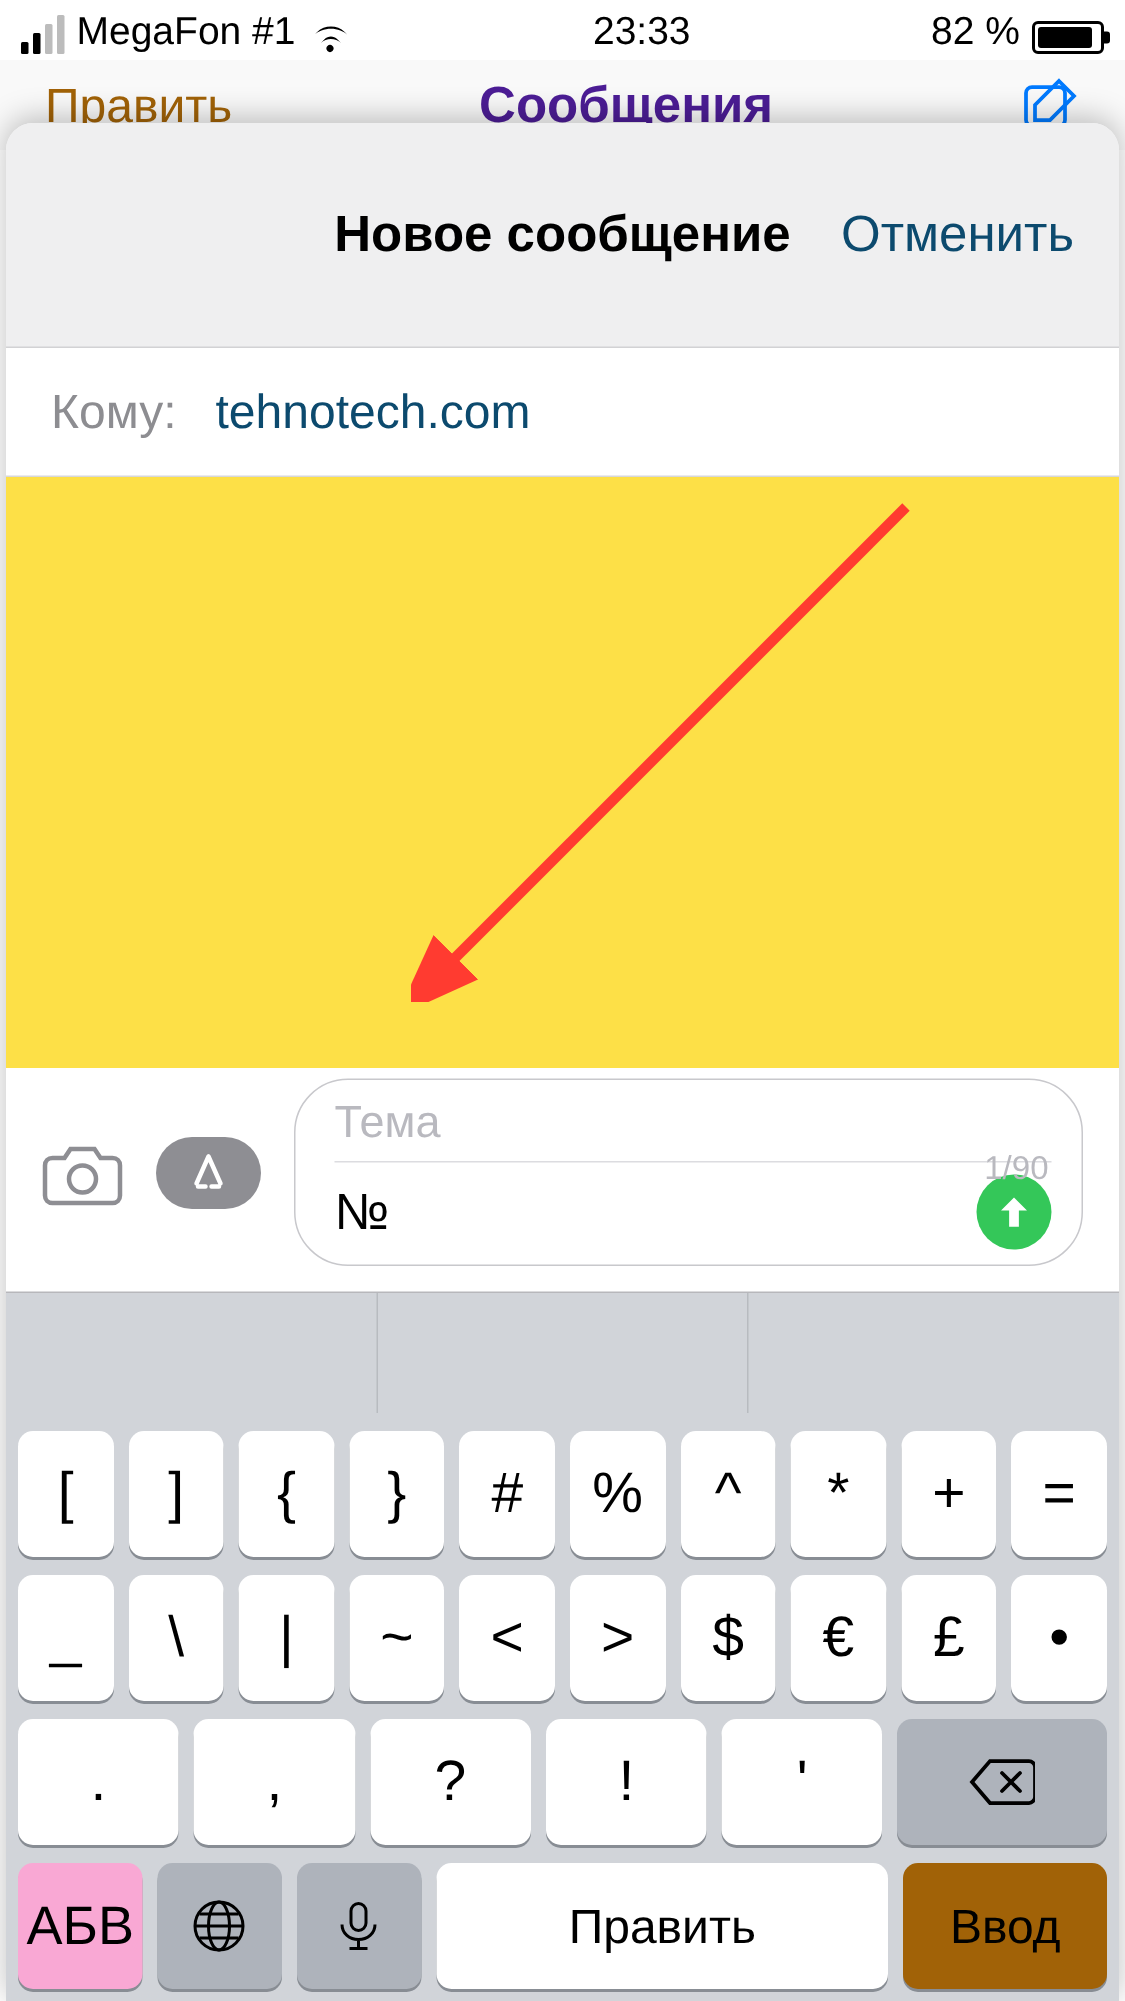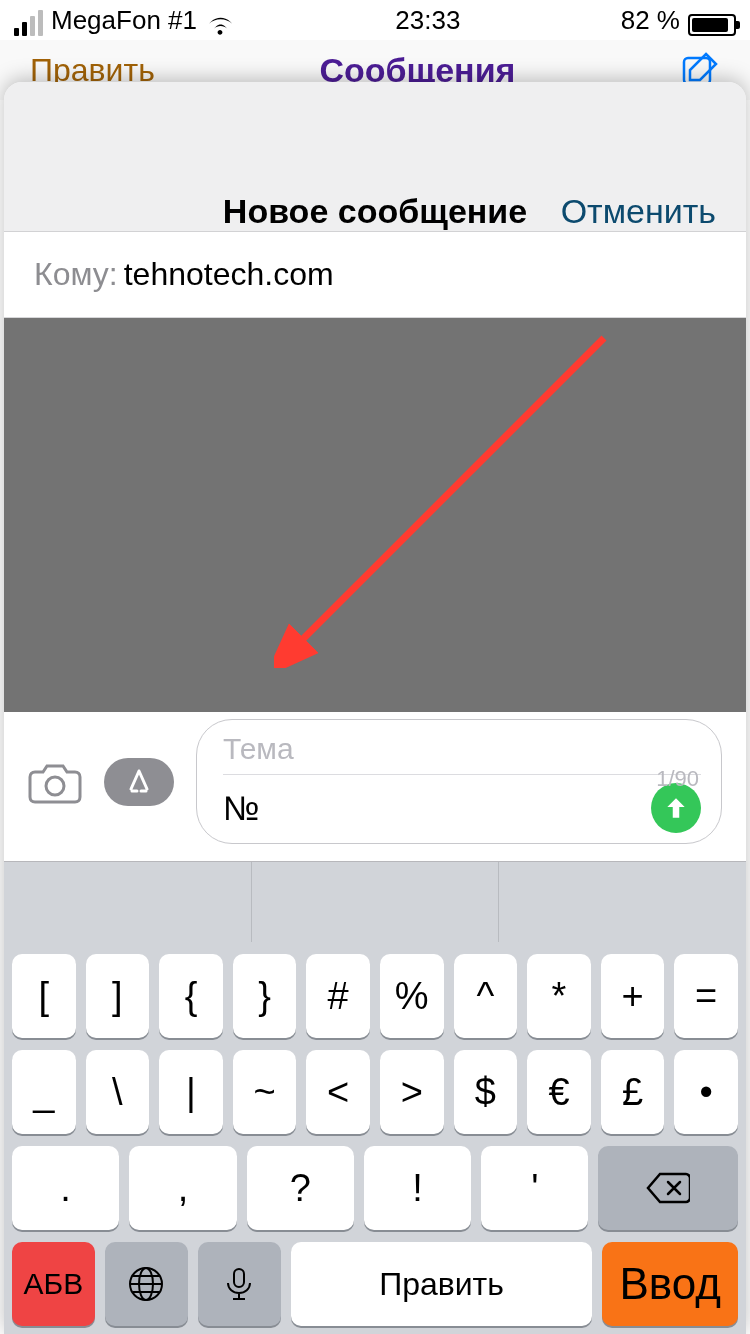--- a/index.html
+++ b/index.html
@@ -20,29 +20,29 @@
   .wifi-svg { width:30px; height:22px; }
 
   
   .under-header{ position:absolute; top:40px; left:0; right:0; height:60px; background:#f9f9f9; display:flex; align-items:center; justify-content:space-between; padding:0 30px; }
   .under-edit{ font-size:32px; color:#a16207; }
   .under-title{ font-size:34px; font-weight:700; color:#4c1d95; }
   .compose-svg{ width:40px; height:40px; }
 
   
   .sheet{ position:absolute; top:82px; left:4px; right:4px; bottom:0; background:#f7f7f8; border-radius:18px 18px 0 0; box-shadow:0 -3px 20px rgba(0,0,0,.25); overflow:hidden; display:flex; flex-direction:column;}
-  .sheet-header{ height:150px; display:flex; align-items:flex-end; justify-content:flex-end; padding:0 30px; border-bottom:1px solid #d2d2d4; background:#efeff0; position:relative; }
+  .sheet-header{ height:150px; display:flex; align-items:center; justify-content:flex-end; padding:16px 30px; border-bottom:1px solid #d2d2d4; background:#efeff0; position:relative; }
   .sheet-title{ position:absolute; left:0; right:0; text-align:center; font-size:34px; font-weight:600; color:#000; pointer-events:none;}
   .sheet-cancel{ font-size:34px; color:#0c4a6e; z-index:1; }
 
   .to-row{ background:#fff; border-bottom:1px solid #d7d7d9; padding:24px 30px; font-size:32px; display:flex; gap:6px;}
   .to-label{ color:#8d8d91; }
-  .to-value{ color:#000000; }
-
-  .compose-area{ flex:1; background:#737373; position:relative; }
+  .to-value{ color:#0c4a6e;margin-left:20px; }
+
+  .compose-area{ flex:1; background:#fde047; position:relative; }
   .arrow-svg{ position:absolute; pointer-events:none; }
 
   .input-row{ position:absolute; left:0; right:0; bottom:0; height:150px; display:flex; align-items:center; padding:0 24px 10px 24px; gap:22px; background:#fff; border-bottom:1px solid #b7b7bb;}
   .icon-btn{ color:#8e8e93; display:flex; align-items:center; justify-content:center;}
   .cam-svg{width:54px;height:44px;}
   .appstore-pill{ width:70px; height:48px; border-radius:24px; background:#8e8e93; display:flex; align-items:center; justify-content:center;}
   .appstore-pill svg{width:34px;height:34px;fill:#fff;}
 
   .bubble{ flex:1; border:1.5px solid #c8c8cc; border-radius:36px; padding:8px 20px 10px 26px; position:relative; min-height:118px; display:flex; flex-direction:column; justify-content:flex-start;}
   .subject-field{ border:none; outline:none; font-size:30px; color:#000; width:100%; padding:4px 0 8px 0; border-bottom:1px solid #dcdce0; background:transparent;}
@@ -55,23 +55,23 @@
 
   
   .keyboard{ background:#d1d4d9; padding-bottom:8px; }
   .sugg-row{ height:80px; display:flex; }
   .sugg-cell{ flex:1; border-right:1px solid #b8bbc0; }
   .sugg-cell:last-child{border-right:none;}
 
   .krow{ display:flex; gap:10px; padding:0 8px; margin-top:12px;}
   .key{ flex:1; height:84px; background:#fff; border-radius:10px; box-shadow:0 2px 0 #888d94; display:flex; align-items:center; justify-content:center; font-size:38px; color:#000; }
   .key.space{ flex:4; font-size:32px; }
-  .key.enter{ flex:1.8; background:#f97316; font-size:44px; }
+  .key.enter{ flex:1.8; background:#a16207; font-size:32px; }
   .key.num{ flex:1.3; background:#aeb3bb; font-size:30px;}
-  .key.abc{ flex:1.1; background:#ef4444; font-size:30px;text-align:right;}
+  .key.abc{ flex:1.1; background:#f9a8d4; font-size:36px;text-align:right;}
   .key.bksp{ flex:1.3; background:#aeb3bb;}
   .key.bksp svg{width:44px;height:32px;}
   .key.globe svg, .key.mic svg{ width:38px; height:38px; fill:#000;}
   .key.globe, .key.mic{ flex:1.1; background:#aeb3bb;}
   .krow.r3 .key:not(.num):not(.bksp){ flex:1; }
   .krow.r3{ }
 </style>
 </head>
 <body>
 

